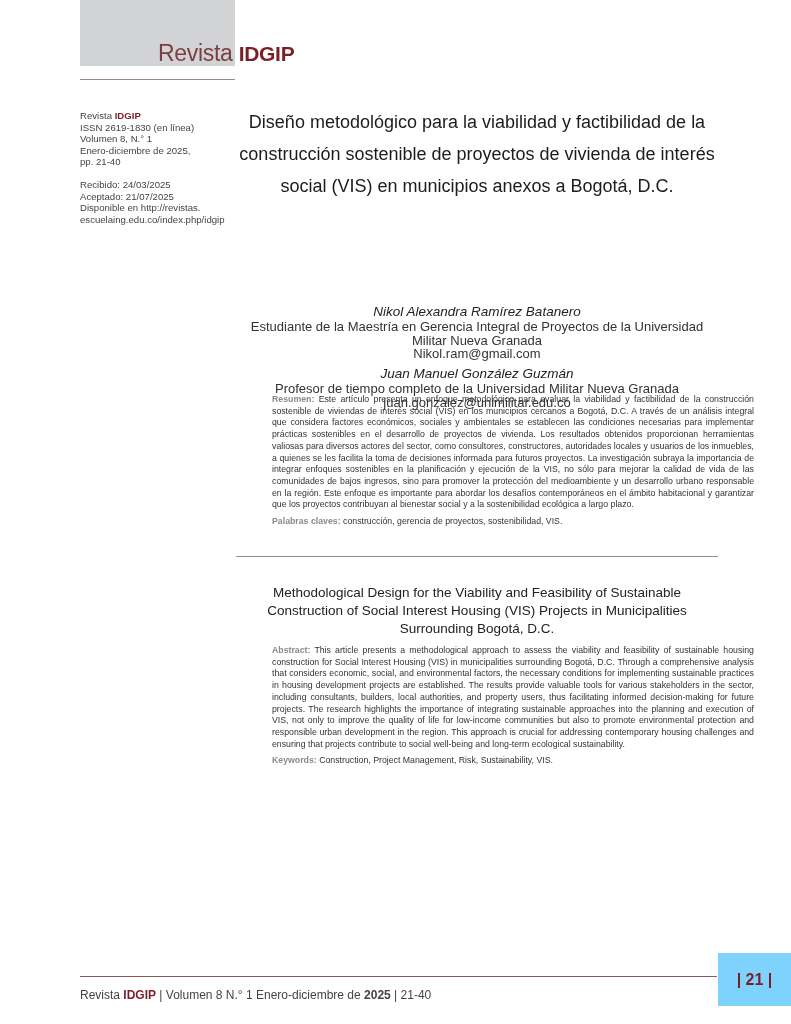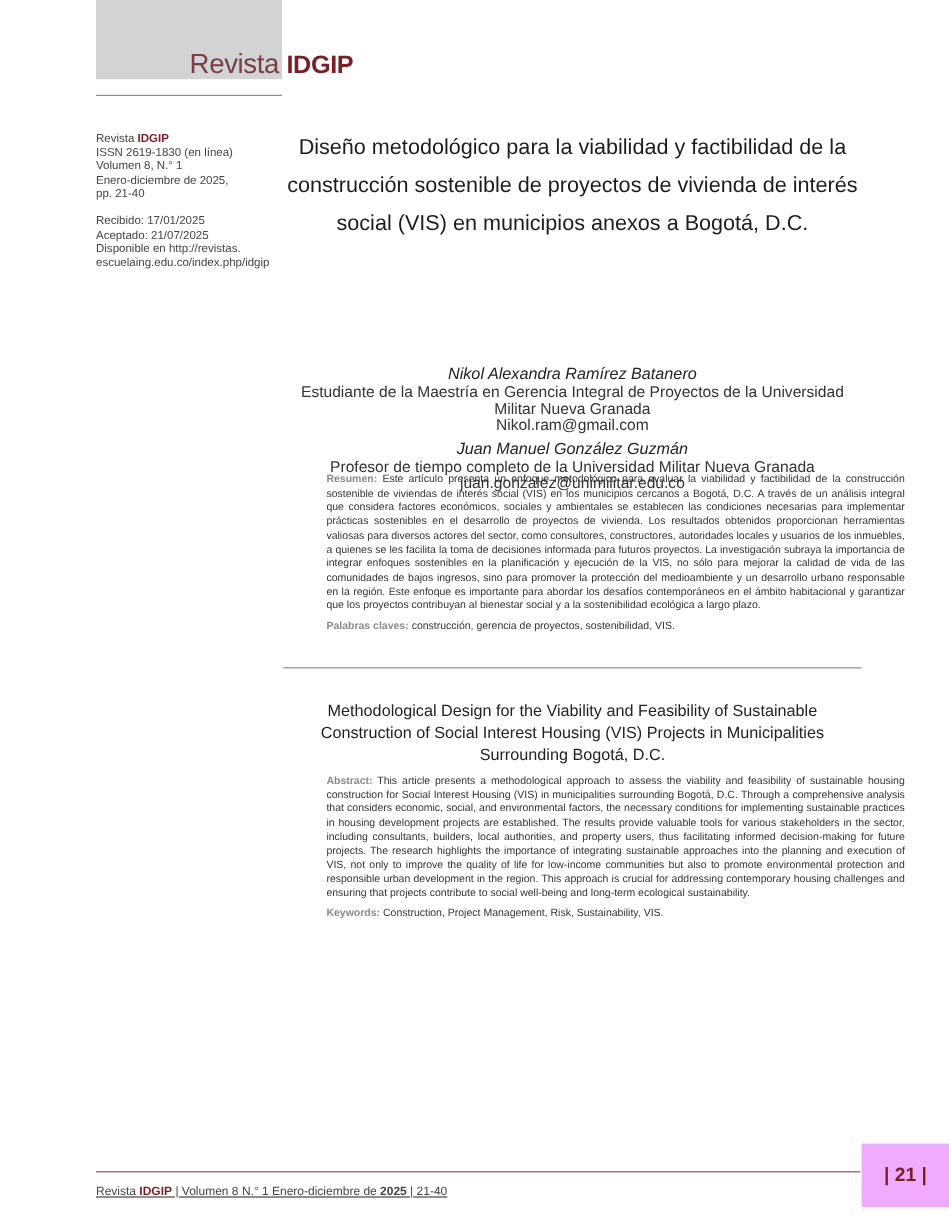--- a/index.html
+++ b/index.html
@@ -50,25 +50,25 @@
     }
     .title-en {
       position: absolute; left: 236px; top: 573px; width: 482px; text-align: center;
       font-size: 13.5px; line-height: 18px; color: #222; margin-top: 11px;
     }
     .abstract-en { top: 645px; }
     .footer-rule {
       position: absolute; left: 80px; top: 976px; width: 637px; height: 1px; background: #8b5a5f;
     }
     .footer-text {
-      position: absolute; left: 80px; top: 988px; font-size: 10px; color: #444; white-space: nowrap; text-decoration: underline;
+      position: absolute; left: 80px; top: 988px; font-size: 12px; color: #444; white-space: nowrap;
     }
     .footer-text b.id { color: #7a1e28; }
     .page-box {
-      position: absolute; left: 718px; top: 953px; width: 73px; height: 53px; background: #f0abfc;
+      position: absolute; left: 718px; top: 953px; width: 73px; height: 53px; background: #7dd3fc;
       display: flex; align-items: center; justify-content: center;
       font-size: 16px; font-weight: bold; color: #7a1e28;
     }
   </style>
 </head>
 <body>
 
 <div class="header-block"></div>
 <div class="brand">
   <span class="rev">Revista</span>
@@ -79,21 +79,21 @@
 <div class="sidebar">
   <div class="rv">
     <span>Revista</span>
     <b>IDGIP</b>
   </div>
   <div>ISSN 2619-1830 (en línea)</div>
   <div>Volumen 8, N.° 1</div>
   <div>Enero-diciembre de 2025,</div>
   <div>pp. 21-40</div>
   <div class="gap"></div>
-  <div>Recibido: 17/01/2025</div>
+  <div>Recibido: 24/03/2025</div>
   <div>Aceptado: 21/07/2025</div>
   <div>Disponible en http://revistas.</div>
   <div>escuelaing.edu.co/index.php/idgip</div>
 </div>
 
 <div class="title">Diseño metodológico para la viabilidad y factibilidad de la construcción sostenible de proyectos de vivienda de interés social (VIS) en municipios anexos a Bogotá, D.C.</div>
 
 <div class="author author1">
   <div class="name">Nikol Alexandra Ramírez Batanero</div>
   <div class="aff">Estudiante de la Maestría en Gerencia Integral de Proyectos de la Universidad Militar Nueva Granada</div>

